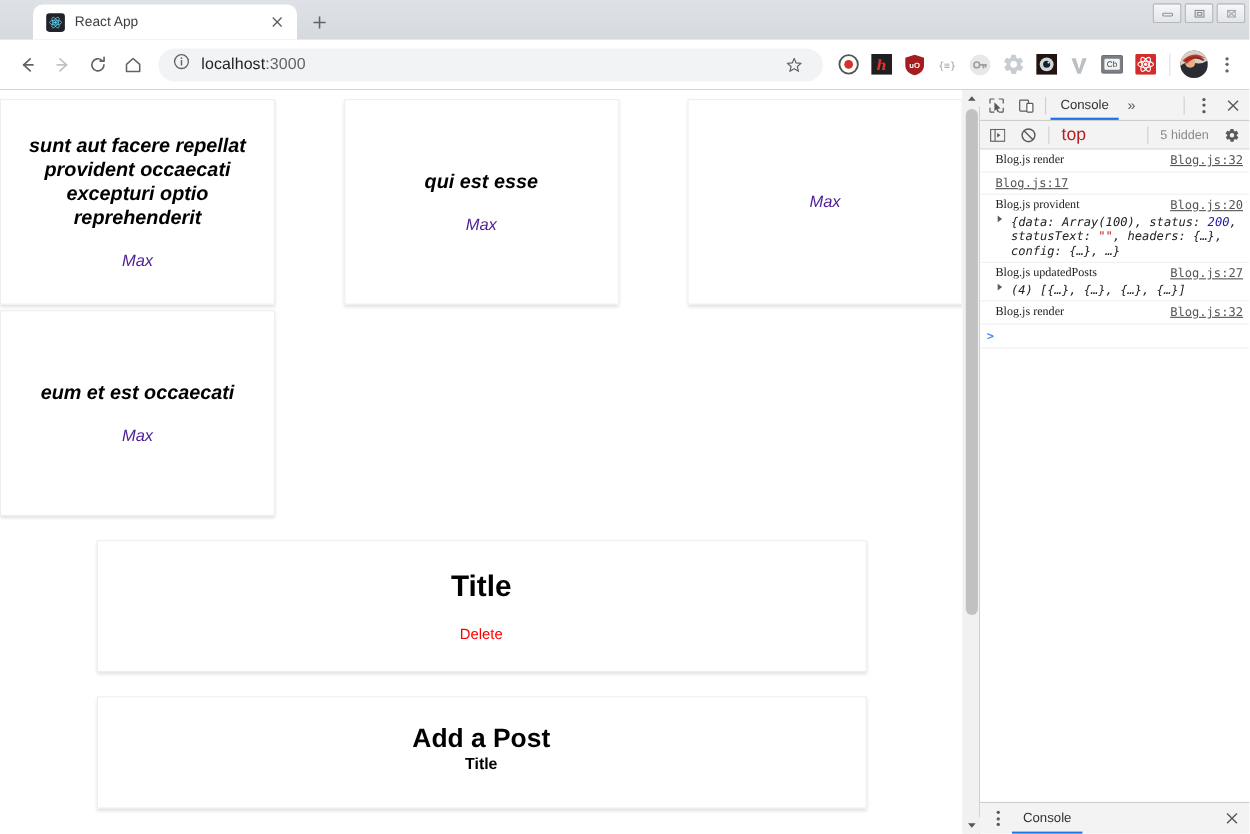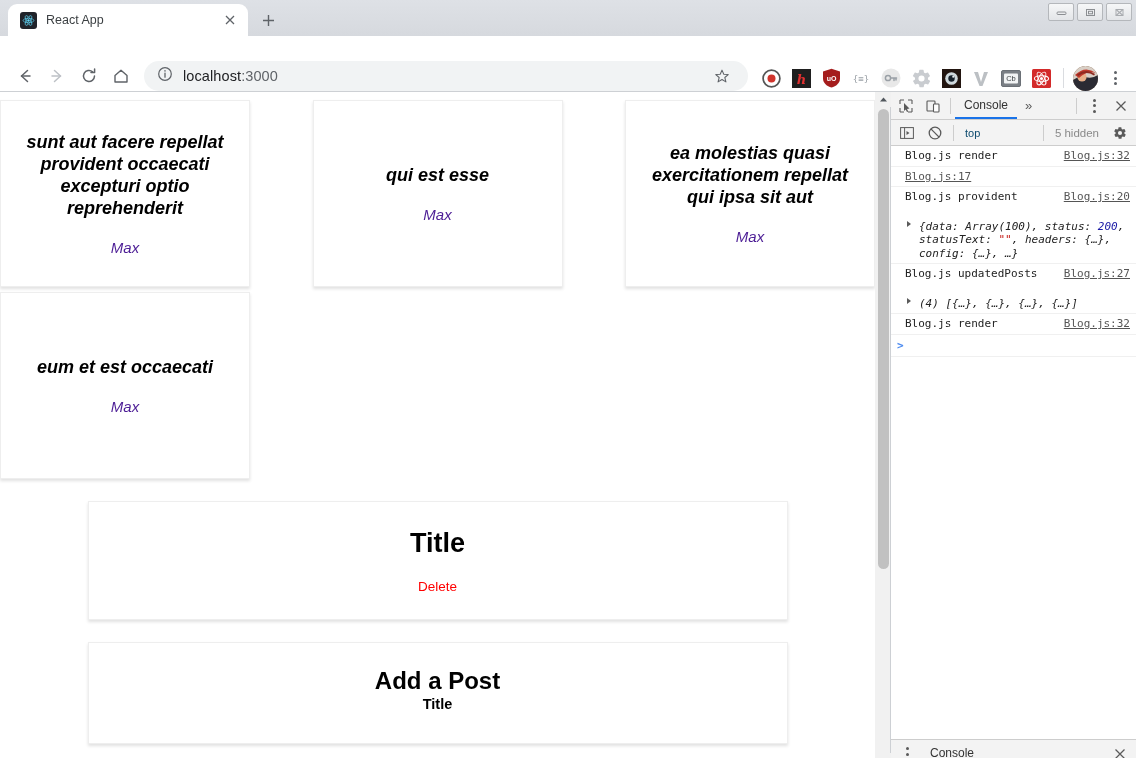--- a/index.html
+++ b/index.html
@@ -22,20 +22,21 @@
     padding-left: 8px;
   }
   .tab {
     width: 240px; height: 32px;
     background: #fff;
     border-radius: 9px 9px 0 0;
     display: flex; align-items: center;
     padding: 0 10px 0 12px;
     gap: 9px;
     position: relative;
+    margin-left: 22px;
   }
   .favicon {
     width: 17px; height: 17px;
     background: #20232a;
     border-radius: 3px;
     display: flex; align-items: center; justify-content: center;
     flex: 0 0 auto;
   }
   .tab-title {
     font-size: 12.5px; color: #3c4043;
@@ -58,23 +59,23 @@
   }
   .win-btn {
     width: 26px; height: 18px;
     border: 1px solid #b4b7bb;
     background: linear-gradient(#f6f7f8, #e3e5e8);
     border-radius: 2px;
     display: flex; align-items: center; justify-content: center;
   }
 
   .toolbar {
-    height: 56px;
+    height: 46px;
     background: #fff;
-    display: flex; align-items: flex-end;
+    display: flex; align-items: center;
     padding: 0 8px 0 10px;
     gap: 2px;
     border-bottom: 1px solid #cdd0d4;
   }
   .nav-btn {
     width: 30px; height: 30px;
     display: flex; align-items: center; justify-content: center;
     border-radius: 50%; color: #5f6368; flex: 0 0 auto;
   }
   .nav-btn.disabled { color: #bdc1c6; }
@@ -260,21 +261,21 @@
 
   .dt-filterbar {
     height: 26px; flex: 0 0 auto;
     background: #f3f3f3;
     border-bottom: 1px solid #cdcdcd;
     display: flex; align-items: center;
     padding: 0 3px;
     gap: 2px;
   }
   .dt-context {
-    font-size: 11px; color: #0c4a6e;
+    font-size: 16px; color: #b91c1c;
     padding: 0 6px; white-space: nowrap;
   }
   .dt-hidden {
     font-size: 11.5px; color: #8a8a8a;
     padding: 0 6px; white-space: nowrap;
   }
 
   .dt-console {
     flex: 1 1 auto;
     overflow: hidden;
@@ -286,32 +287,32 @@
     border-bottom: 1px solid #f0f0f0;
     padding: 3px 6px 3px 14px;
     position: relative;
     line-height: 13.5px;
     color: #222;
   }
   .log-head {
     display: flex; justify-content: space-between; align-items: flex-start;
     gap: 6px;
   }
-  .log-msg { color: #222; word-break: break-word; }
+  .log-msg { color: #222; word-break: break-word; font-family: Liberation Serif, serif; }
   .log-src {
     color: #555; text-decoration: underline;
     white-space: nowrap; flex: 0 0 auto;
     cursor: pointer;
   }
   .log-obj {
     font-style: italic;
     color: #222;
     padding-left: 14px;
     position: relative;
-    margin-top: 16px;
+    margin-top: 1px;
     line-height: 13.5px;
   }
   .log-arrow {
     position: absolute; left: 2px; top: 1px;
     width: 0; height: 0;
     border-left: 4.5px solid #5a5a5a;
     border-top: 3.5px solid transparent;
     border-bottom: 3.5px solid transparent;
     cursor: pointer;
   }
@@ -529,21 +530,20 @@
           <div class="posts-grid">
             <article class="post-card">
               <div class="post-title">sunt aut facere repellat provident occaecati excepturi optio reprehenderit</div>
               <div class="post-author">Max</div>
             </article>
             <article class="post-card">
               <div class="post-title">qui est esse</div>
               <div class="post-author">Max</div>
             </article>
             <article class="post-card">
-              <div class="post-title">ea molestias quasi exercitationem repellat qui ipsa sit aut</div>
               <div class="post-author">Max</div>
             </article>
             <article class="post-card">
               <div class="post-title">eum et est occaecati</div>
               <div class="post-author">Max</div>
             </article>
           </div>
 
           <section class="full-post">
             <h1 class="fp-title">Title</h1>

